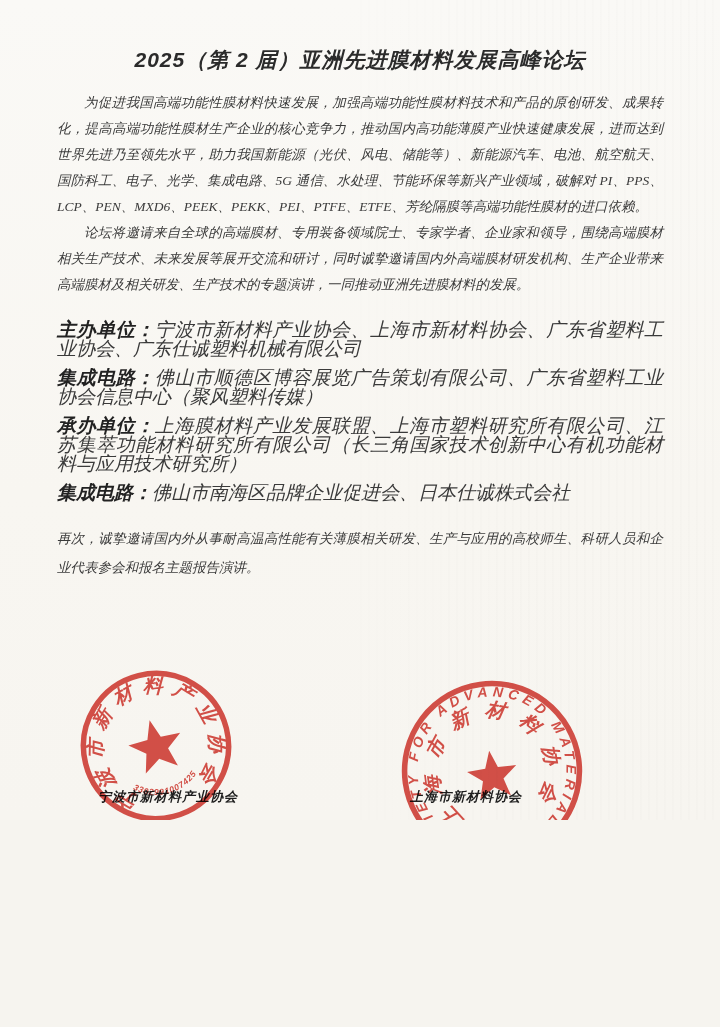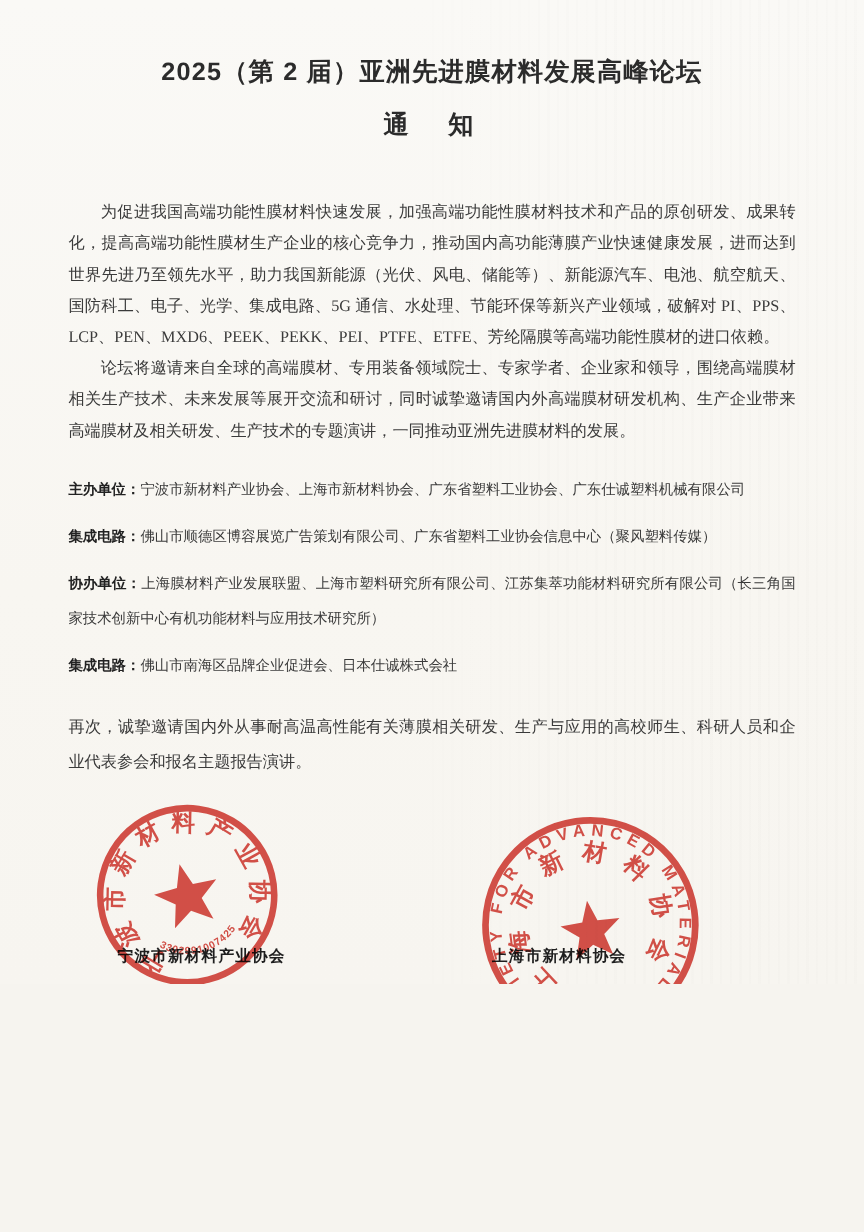--- a/index.html
+++ b/index.html
@@ -8,20 +8,21 @@
     width: 720px; height: 1027px;
     background: #f6f4ef;
     font-family: "Liberation Serif", serif;
   }
   .page {
     position: relative;
     width: 720px; height: 820px;
     background: linear-gradient(180deg, #faf9f6 0%, #f8f6f1 60%, #f7f5f0 100%);
     overflow: hidden;
     color: #363636;
+    font-style: italic;
   }
   
   .page::after {
     content: "";
     position: absolute; inset: 0;
     background: repeating-linear-gradient(90deg,
       rgba(120,120,120,0.03) 0 2px, rgba(0,0,0,0) 2px 8px);
     opacity: .5;
     -webkit-mask-image: linear-gradient(90deg, transparent 0 45%, #000 70% 100%);
             mask-image: linear-gradient(90deg, transparent 0 45%, #000 70% 100%);
@@ -41,21 +42,21 @@
     font-size: 21px; font-weight: 700; letter-spacing: 6px;
     text-align: center; color: #2b2b2b;
   }
   p.body {
     margin: 0;
     font-size: 13.5px; line-height: 26px;
     text-align: justify;
     text-indent: 2em;
     color: #3a3a3a;
   }
-  .section { margin: 10px 0 0 0; font-size: 12px; line-height: 29px; text-align: justify; color: #3a3a3a; }
+  .section { margin: 10px 0 0 0; font-size: 19px; line-height: 19px; text-align: justify; color: #3a3a3a; }
   .section:first-of-type { margin-top: 22px; }
   .section .sec-label {
     font-family: "Liberation Sans", sans-serif;
     font-weight: 700; color: #222;
   }
   .closing {
     margin: 22px 0 0 0;
     font-size: 13.5px; line-height: 29px; text-align: justify;
     color: #3a3a3a;
   }
@@ -92,33 +93,32 @@
   .slabel2 { left: 410px; top: 788px; }
   .slabel3 { left: 98px;  top: 878px; }
   .slabel4 { left: 407px; top: 878px; }
 </style>
 </head>
 <body>
 
 <div class="page">
   <div class="content">
     <h1 class="title1">2025（第 2 届）亚洲先进膜材料发展高峰论坛</h1>
-    <h2 class="title2">通　知</h2>
 
     <p class="body">为促进我国高端功能性膜材料快速发展，加强高端功能性膜材料技术和产品的原创研发、成果转化，提高高端功能性膜材生产企业的核心竞争力，推动国内高功能薄膜产业快速健康发展，进而达到世界先进乃至领先水平，助力我国新能源（光伏、风电、储能等）、新能源汽车、电池、航空航天、国防科工、电子、光学、集成电路、5G 通信、水处理、节能环保等新兴产业领域，破解对 PI、PPS、LCP、PEN、MXD6、PEEK、PEKK、PEI、PTFE、ETFE、芳纶隔膜等高端功能性膜材的进口依赖。</p>
     <p class="body">论坛将邀请来自全球的高端膜材、专用装备领域院士、专家学者、企业家和领导，围绕高端膜材相关生产技术、未来发展等展开交流和研讨，同时诚挚邀请国内外高端膜材研发机构、生产企业带来高端膜材及相关研发、生产技术的专题演讲，一同推动亚洲先进膜材料的发展。</p>
 
     <div class="section">
       <span class="sec-label">主办单位：</span><span>宁波市新材料产业协会、上海市新材料协会、广东省塑料工业协会、广东仕诚塑料机械有限公司</span>
     </div>
     <div class="section">
       <span class="sec-label">集成电路：</span><span>佛山市顺德区博容展览广告策划有限公司、广东省塑料工业协会信息中心（聚风塑料传媒）</span>
     </div>
     <div class="section">
-      <span class="sec-label">协办单位：</span><span>上海膜材料产业发展联盟、上海市塑料研究所有限公司、江苏集萃功能材料研究所有限公司（长三角国家技术创新中心有机功能材料与应用技术研究所）</span>
+      <span class="sec-label">承办单位：</span><span>上海膜材料产业发展联盟、上海市塑料研究所有限公司、江苏集萃功能材料研究所有限公司（长三角国家技术创新中心有机功能材料与应用技术研究所）</span>
     </div>
     <div class="section">
       <span class="sec-label">集成电路：</span><span>佛山市南海区品牌企业促进会、日本仕诚株式会社</span>
     </div>
 
     <p class="closing">再次，诚挚邀请国内外从事耐高温高性能有关薄膜相关研发、生产与应用的高校师生、科研人员和企业代表参会和报名主题报告演讲。</p>
   </div>
 
   <div class="stamp-label slabel1">宁波市新材料产业协会</div>
   <div class="stamp-label slabel2">上海市新材料协会</div>

